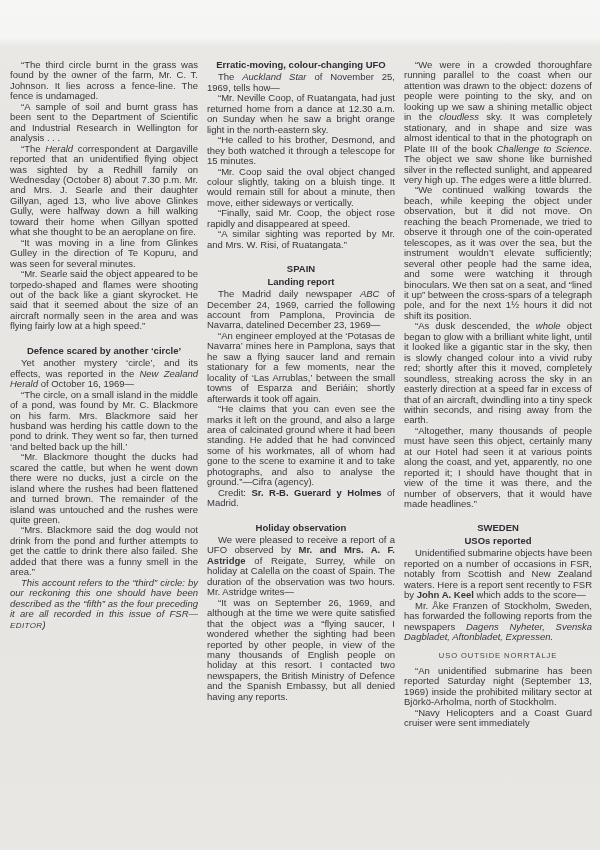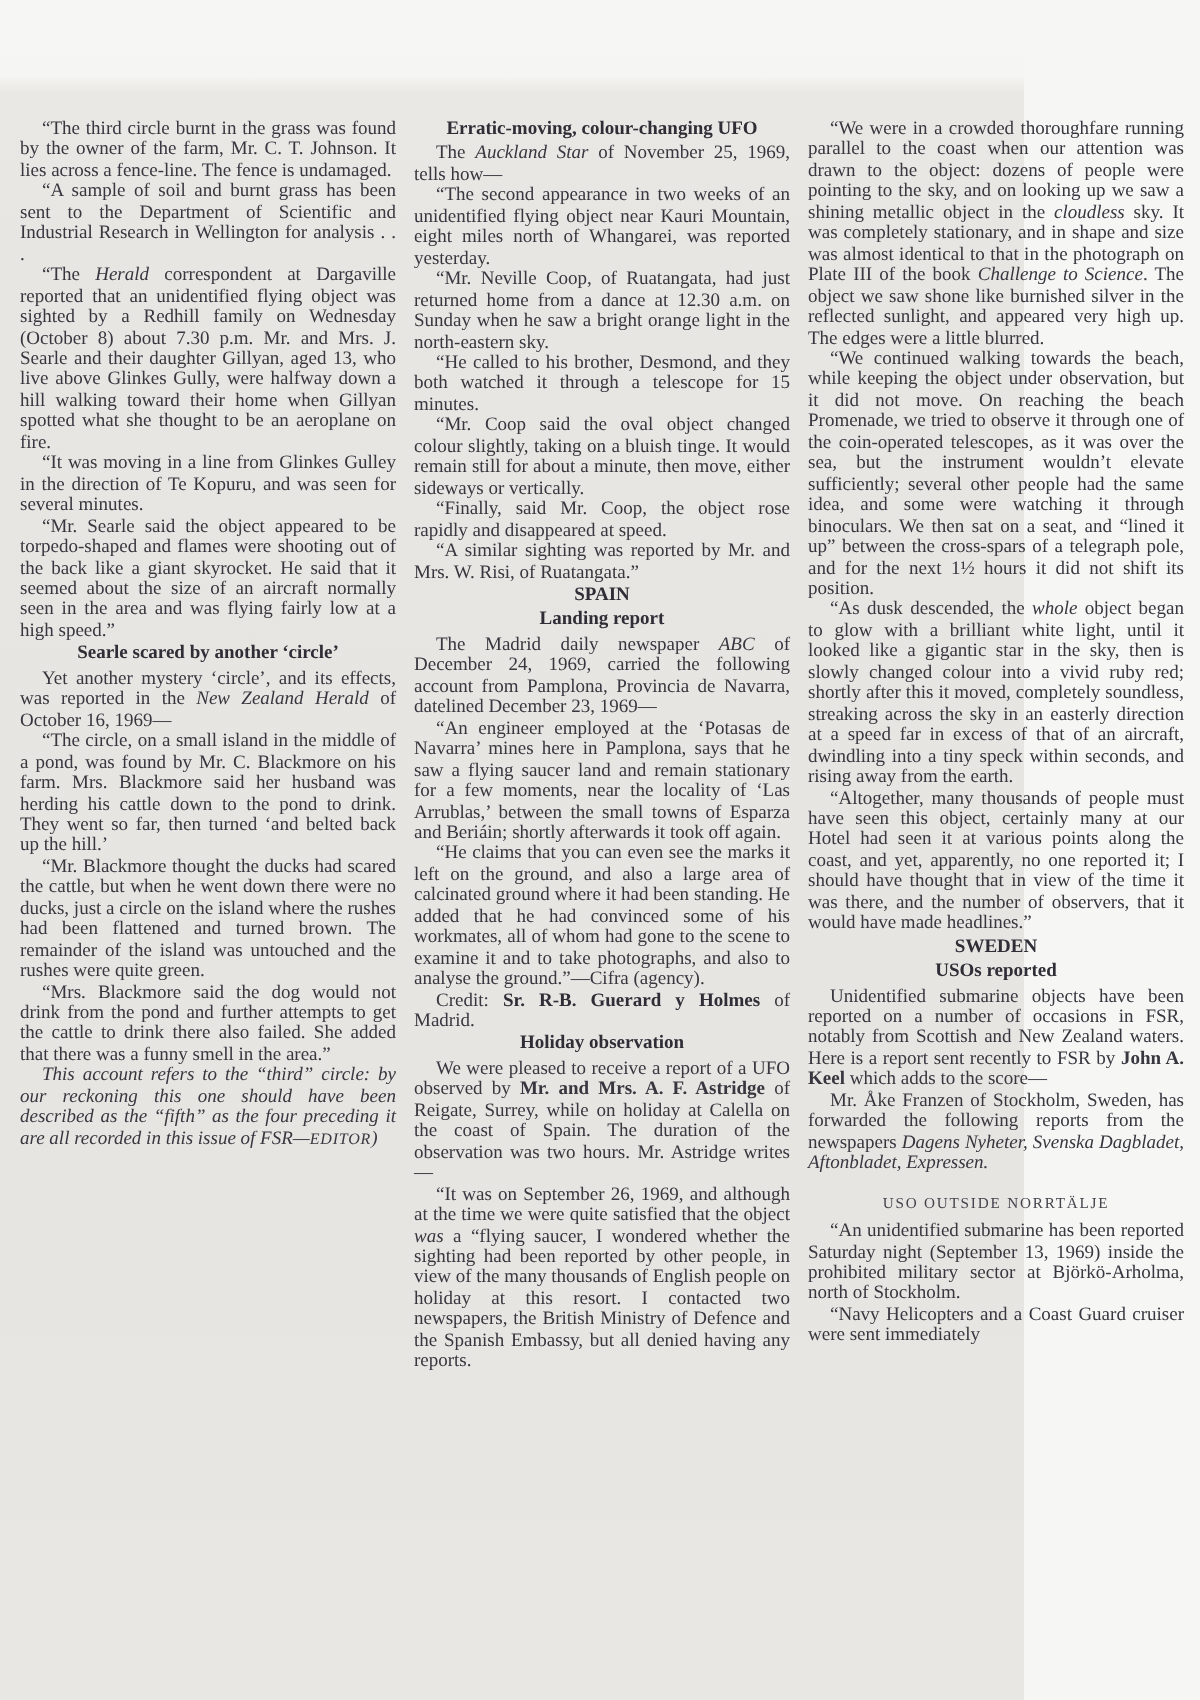--- a/index.html
+++ b/index.html
@@ -1,63 +1,62 @@
 <!DOCTYPE html>
 <html><head>
 <meta charset="utf-8">
 <style>
   html,body{margin:0;padding:0;}
   body{width:600px;height:850px;overflow:hidden;background:#f6f6f5;}
   .page{
-    width:512px;height:850px;box-sizing:border-box;
+    width:600px;height:850px;box-sizing:border-box;
     background:linear-gradient(180deg,#f6f6f5 0px,#f5f5f3 38px,#eae8e4 46px,#e8e6e2 120px,#e7e5e1 70%,#e9e7e3 100%);
-    font-family:Liberation Serif, serif;
+    font-family:Liberation Sans, sans-serif;
     color:#38363f;
   }
   .columns{
     display:flex;gap:9px;
     padding:60px 8px 0 10px;
     box-sizing:border-box;
   }
   .col{flex:0 0 188px;width:188px;font-size:9.5px;line-height:10.45px;text-align:justify;
        -webkit-hyphens:auto;hyphens:auto;}
   .blk{margin:0;}
   .para,.credit,.note{text-indent:11px;}
-  .heading{font-weight:bold;text-align:center;text-indent:0;margin-top:1px;margin-bottom:2px;color:#2f2d36;}
+  .heading{font-weight:bold;text-align:center;text-indent:0;margin-top:14px;margin-bottom:2px;color:#2f2d36;}
   .col .blk:first-child{margin-top:0;}
   .subhead{font-weight:bold;text-align:center;text-indent:0;margin:0 0 2px 0;color:#2f2d36;}
   .schead{text-align:center;text-indent:0;font-size:7.6px;letter-spacing:.9px;margin:9px 0 4px 0;color:#45434c;}
   .note{font-style:italic;}
   .credit .s-b{color:#2f2d36;}
   .s-i{font-style:italic;}
   .s-b{font-weight:bold;}
   .s-sc{font-size:8px;letter-spacing:.4px;}
 </style>
 </head>
 <body>
 
 <div class="page">
   <div class="columns">
       <div class="col">
         <p class="blk para"><span>“The third circle burnt in the grass was found by the owner of the farm, Mr. C. T. Johnson. It lies across a fence-line. The fence is undamaged.</span></p>
         <p class="blk para"><span>“A sample of soil and burnt grass has been sent to the Department of Scientific and Industrial Research in Wellington for analysis . . .</span></p>
         <p class="blk para"><span>“The </span><span class="s-i">Herald</span><span> correspondent at Dargaville reported that an unidentified flying object was sighted by a Redhill family on Wednesday (October 8) about 7.30 p.m. Mr. and Mrs. J. Searle and their daughter Gillyan, aged 13, who live above Glinkes Gully, were halfway down a hill walking toward their home when Gillyan spotted what she thought to be an aeroplane on fire.</span></p>
         <p class="blk para"><span>“It was moving in a line from Glinkes Gulley in the direction of Te Kopuru, and was seen for several minutes.</span></p>
         <p class="blk para"><span>“Mr. Searle said the object appeared to be torpedo-shaped and flames were shooting out of the back like a giant skyrocket. He said that it seemed about the size of an aircraft normally seen in the area and was flying fairly low at a high speed.”</span></p>
-        <p class="blk heading"><span>Searle scared by another ‘circle’</span></p>
+        <p class="blk heading"><span>Defence scared by another ‘circle’</span></p>
         <p class="blk para"><span>Yet another mystery ‘circle’, and its effects, was reported in the </span><span class="s-i">New Zealand Herald</span><span> of October 16, 1969—</span></p>
         <p class="blk para"><span>“The circle, on a small island in the middle of a pond, was found by Mr. C. Blackmore on his farm. Mrs. Blackmore said her husband was herding his cattle down to the pond to drink. They went so far, then turned ‘and belted back up the hill.’</span></p>
         <p class="blk para"><span>“Mr. Blackmore thought the ducks had scared the cattle, but when he went down there were no ducks, just a circle on the island where the rushes had been flattened and turned brown. The remainder of the island was untouched and the rushes were quite green.</span></p>
         <p class="blk para"><span>“Mrs. Blackmore said the dog would not drink from the pond and further attempts to get the cattle to drink there also failed. She added that there was a funny smell in the area.”</span></p>
         <p class="blk note"><span>This account refers to the “third” circle: by our reckoning this one should have been described as the “fifth” as the four preceding it are all recorded in this issue of FSR—</span><span class="s-sc">EDITOR</span><span>)</span></p>
       </div>
       <div class="col">
         <p class="blk heading"><span>Erratic-moving, colour-changing UFO</span></p>
         <p class="blk para"><span>The </span><span class="s-i">Auckland Star</span><span> of November 25, 1969, tells how—</span></p>
-        <p class="blk para"><span>“The second appearance in two weeks of an unidentified flying object near Kauri Mountain, eight miles north of Whangarei, was reported yesterday.</span></p>
         <p class="blk para"><span>“Mr. Neville Coop, of Ruatangata, had just returned home from a dance at 12.30 a.m. on Sunday when he saw a bright orange light in the north-eastern sky.</span></p>
         <p class="blk para"><span>“He called to his brother, Desmond, and they both watched it through a telescope for 15 minutes.</span></p>
         <p class="blk para"><span>“Mr. Coop said the oval object changed colour slightly, taking on a bluish tinge. It would remain still for about a minute, then move, either sideways or vertically.</span></p>
         <p class="blk para"><span>“Finally, said Mr. Coop, the object rose rapidly and disappeared at speed.</span></p>
         <p class="blk para"><span>“A similar sighting was reported by Mr. and Mrs. W. Risi, of Ruatangata.”</span></p>
         <p class="blk heading"><span>SPAIN</span></p>
         <p class="blk subhead"><span>Landing report</span></p>
         <p class="blk para"><span>The Madrid daily newspaper </span><span class="s-i">ABC</span><span> of December 24, 1969, carried the following account from Pamplona, Provincia de Navarra, datelined December 23, 1969—</span></p>
         <p class="blk para"><span>“An engineer employed at the ‘Potasas de Navarra’ mines here in Pamplona, says that he saw a flying saucer land and remain stationary for a few moments, near the locality of ‘Las Arrublas,’ between the small towns of Esparza and Beriáin; shortly afterwards it took off again.</span></p>
         <p class="blk para"><span>“He claims that you can even see the marks it left on the ground, and also a large area of calcinated ground where it had been standing. He added that he had convinced some of his workmates, all of whom had gone to the scene to examine it and to take photographs, and also to analyse the ground.”—Cifra (agency).</span></p>

